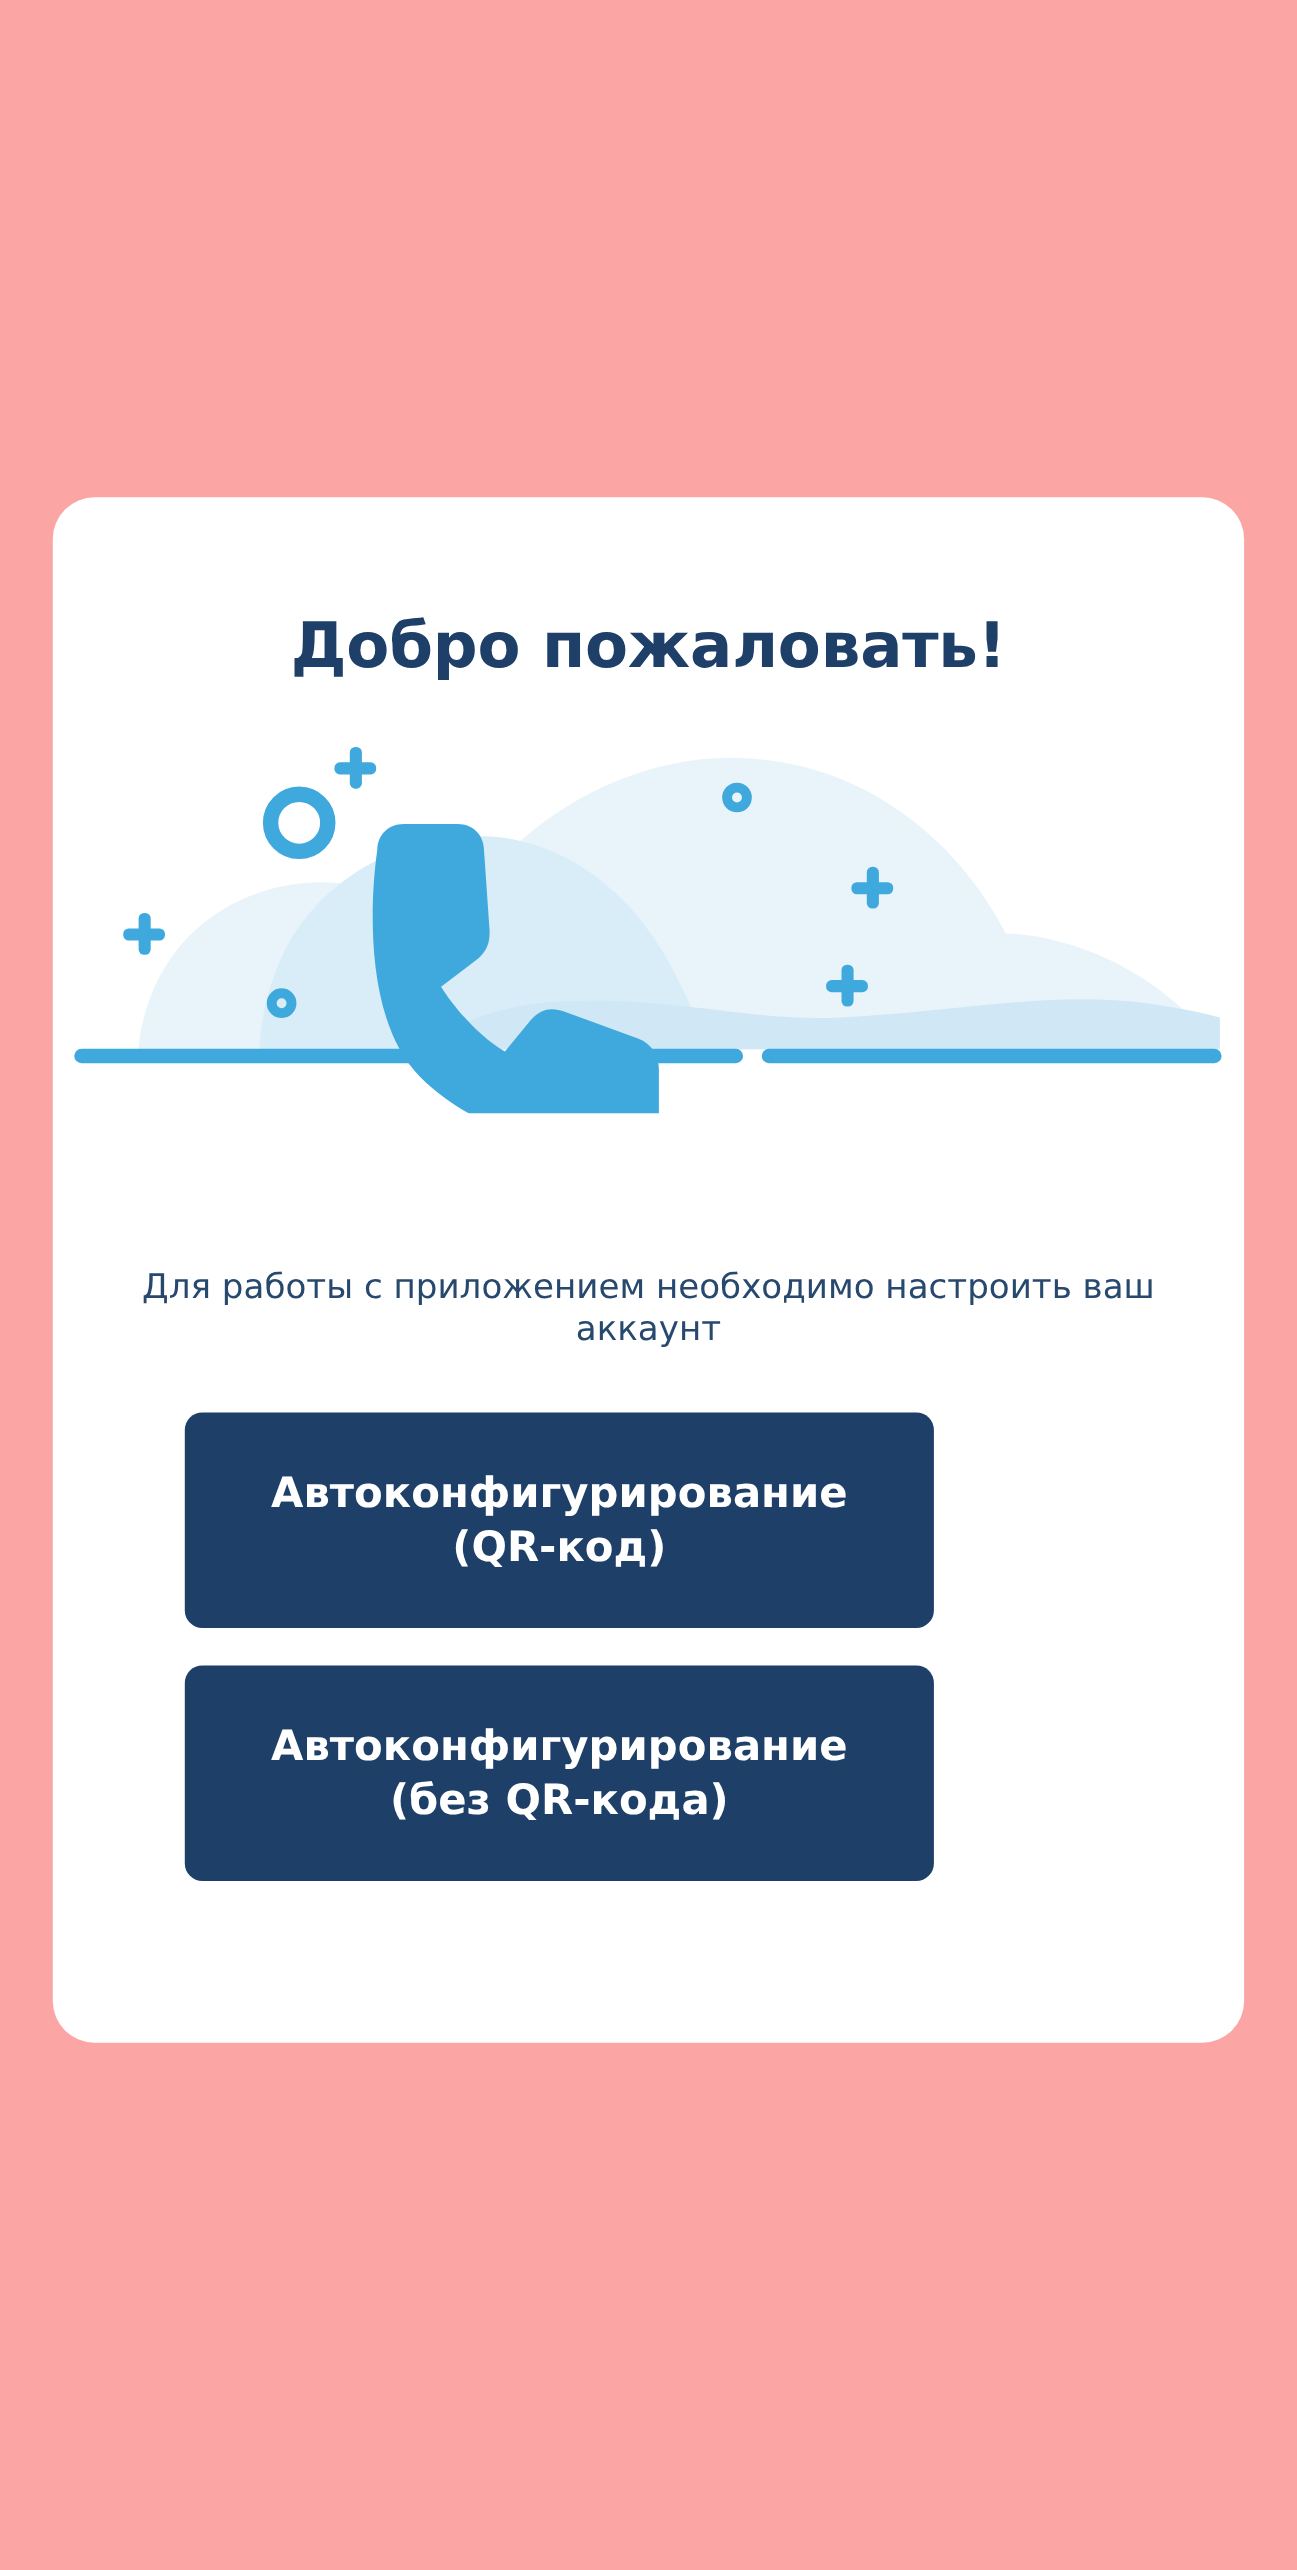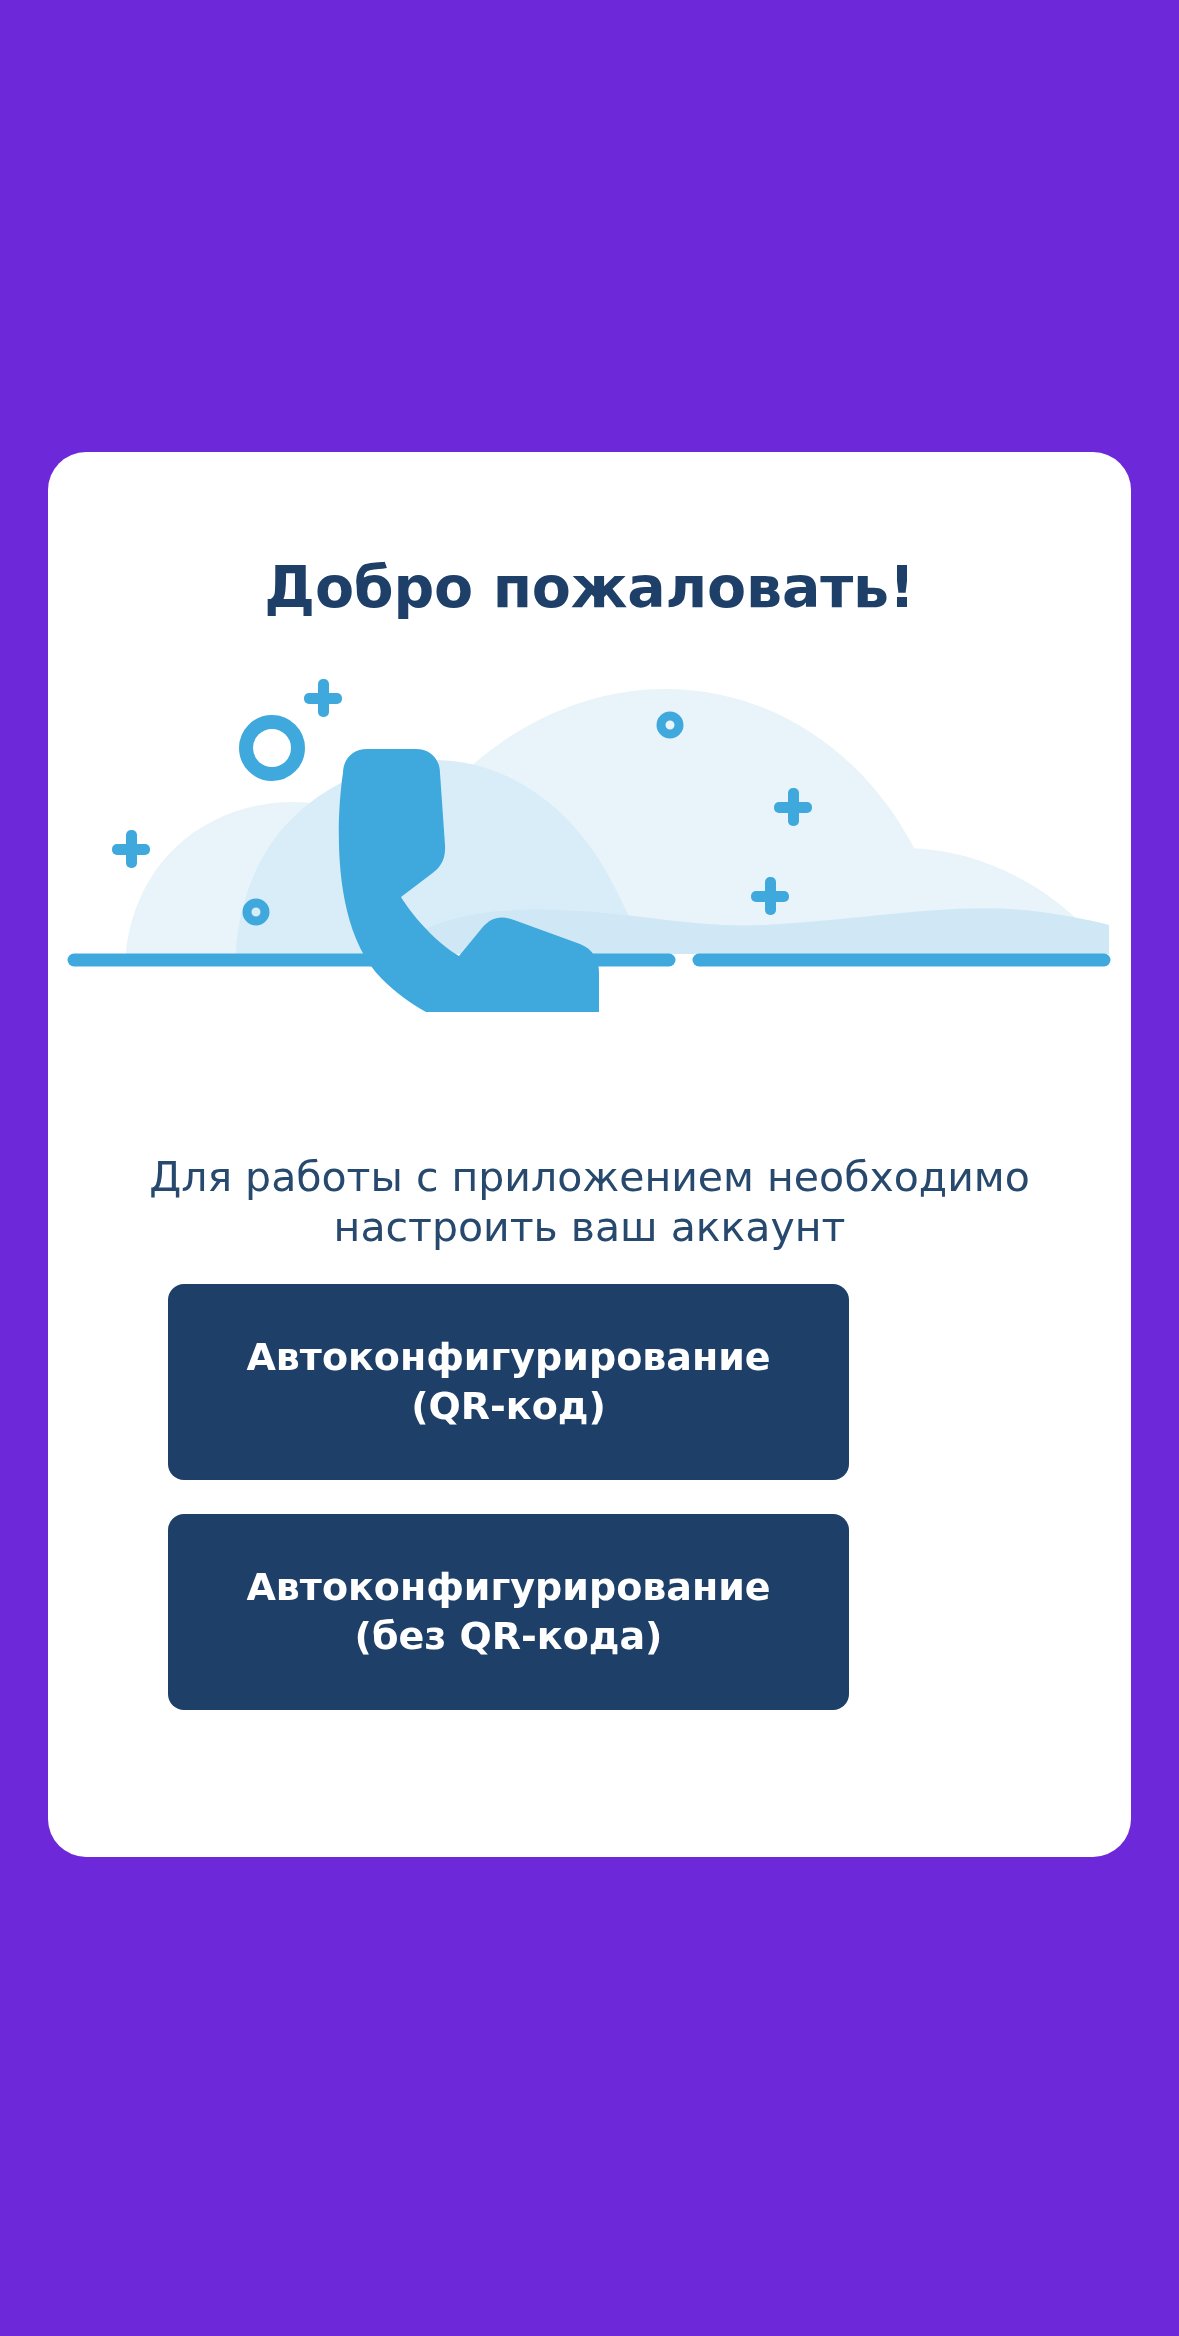--- a/index.html
+++ b/index.html
@@ -11,21 +11,21 @@
     height: 2336px;
     background: #1d3f68;
     font-family: "DejaVu Sans", "Liberation Sans", sans-serif;
     overflow: hidden;
     position: relative;
   }
 
   #screen {
     position: absolute;
     inset: 0;
-    background: #6d28d9;
+    background: #fca5a5;
   }
 
   
   #card {
     position: absolute;
     left: 48px;
     top: 452px;
     width: 1083px;
     height: 1405px;
     background: #ffffff;
@@ -61,21 +61,21 @@
     height: 100%;
   }
 
   
   #subtitle {
     position: absolute;
     left: 40px;
     top: 700px;
     width: 1003px;
     text-align: center;
-    font-size: 41px;
+    font-size: 31px;
     font-weight: normal;
     color: #27496e;
     line-height: 1.22;
   }
 
   
   .btn {
     position: absolute;
     left: 120px;
     width: 681px;

